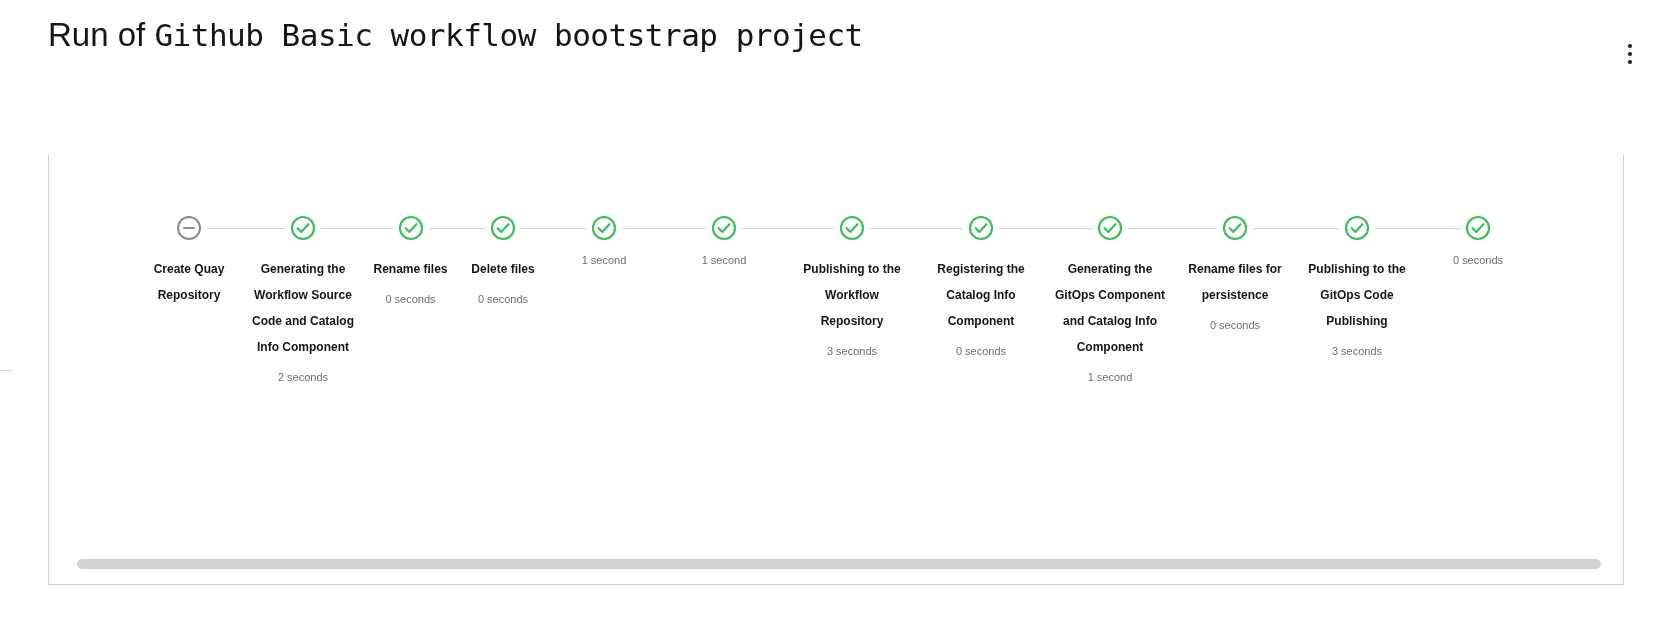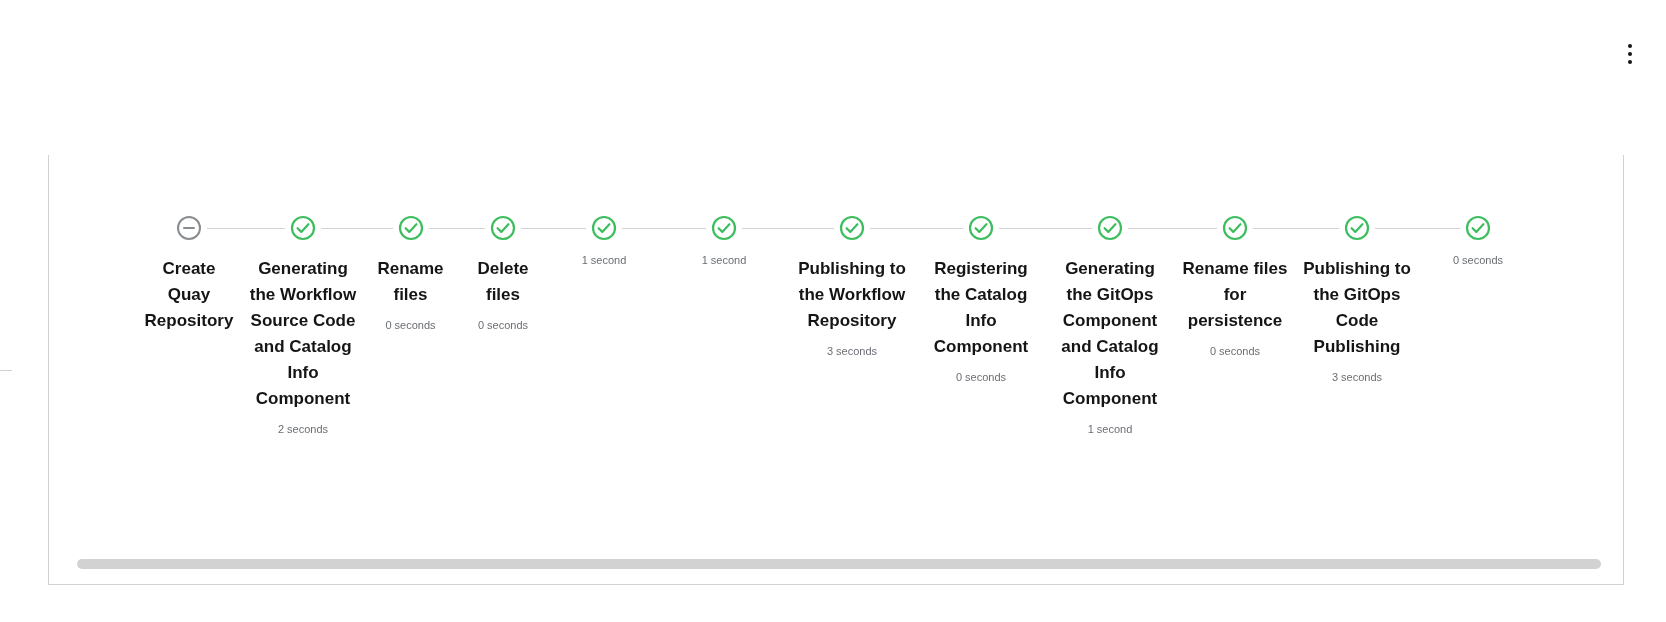--- a/index.html
+++ b/index.html
@@ -167,21 +167,21 @@
     height: 30px;
     background: #ffffff;
     display: flex;
     align-items: center;
     justify-content: center;
   }
   .step-icon svg { display: block; }
 
   .step-label {
     margin-top: 13px;
-    font-size: 17px;
+    font-size: 12px;
     line-height: 26px;
     font-weight: 700;
     color: #151515;
     text-align: center;
     padding: 0 6px;
     box-sizing: border-box;
     word-wrap: break-word;
   }
   .step-duration {
     margin-top: 4px;
@@ -206,20 +206,21 @@
   }
 </style>
 </head>
 <body>
 
 <div class="page-gutter">
   <div class="gutter-tick"></div>
 </div>
 
 <div class="header">
+  <h1 class="page-title"><span class="prefix">Run of </span><span class="mono">Github Basic workflow bootstrap project</span></h1>
 </div>
 
 <button class="kebab-button">
   <span class="dot"></span>
   <span class="dot"></span>
   <span class="dot"></span>
 </button>
 
 <div class="card-accent"></div>
 

